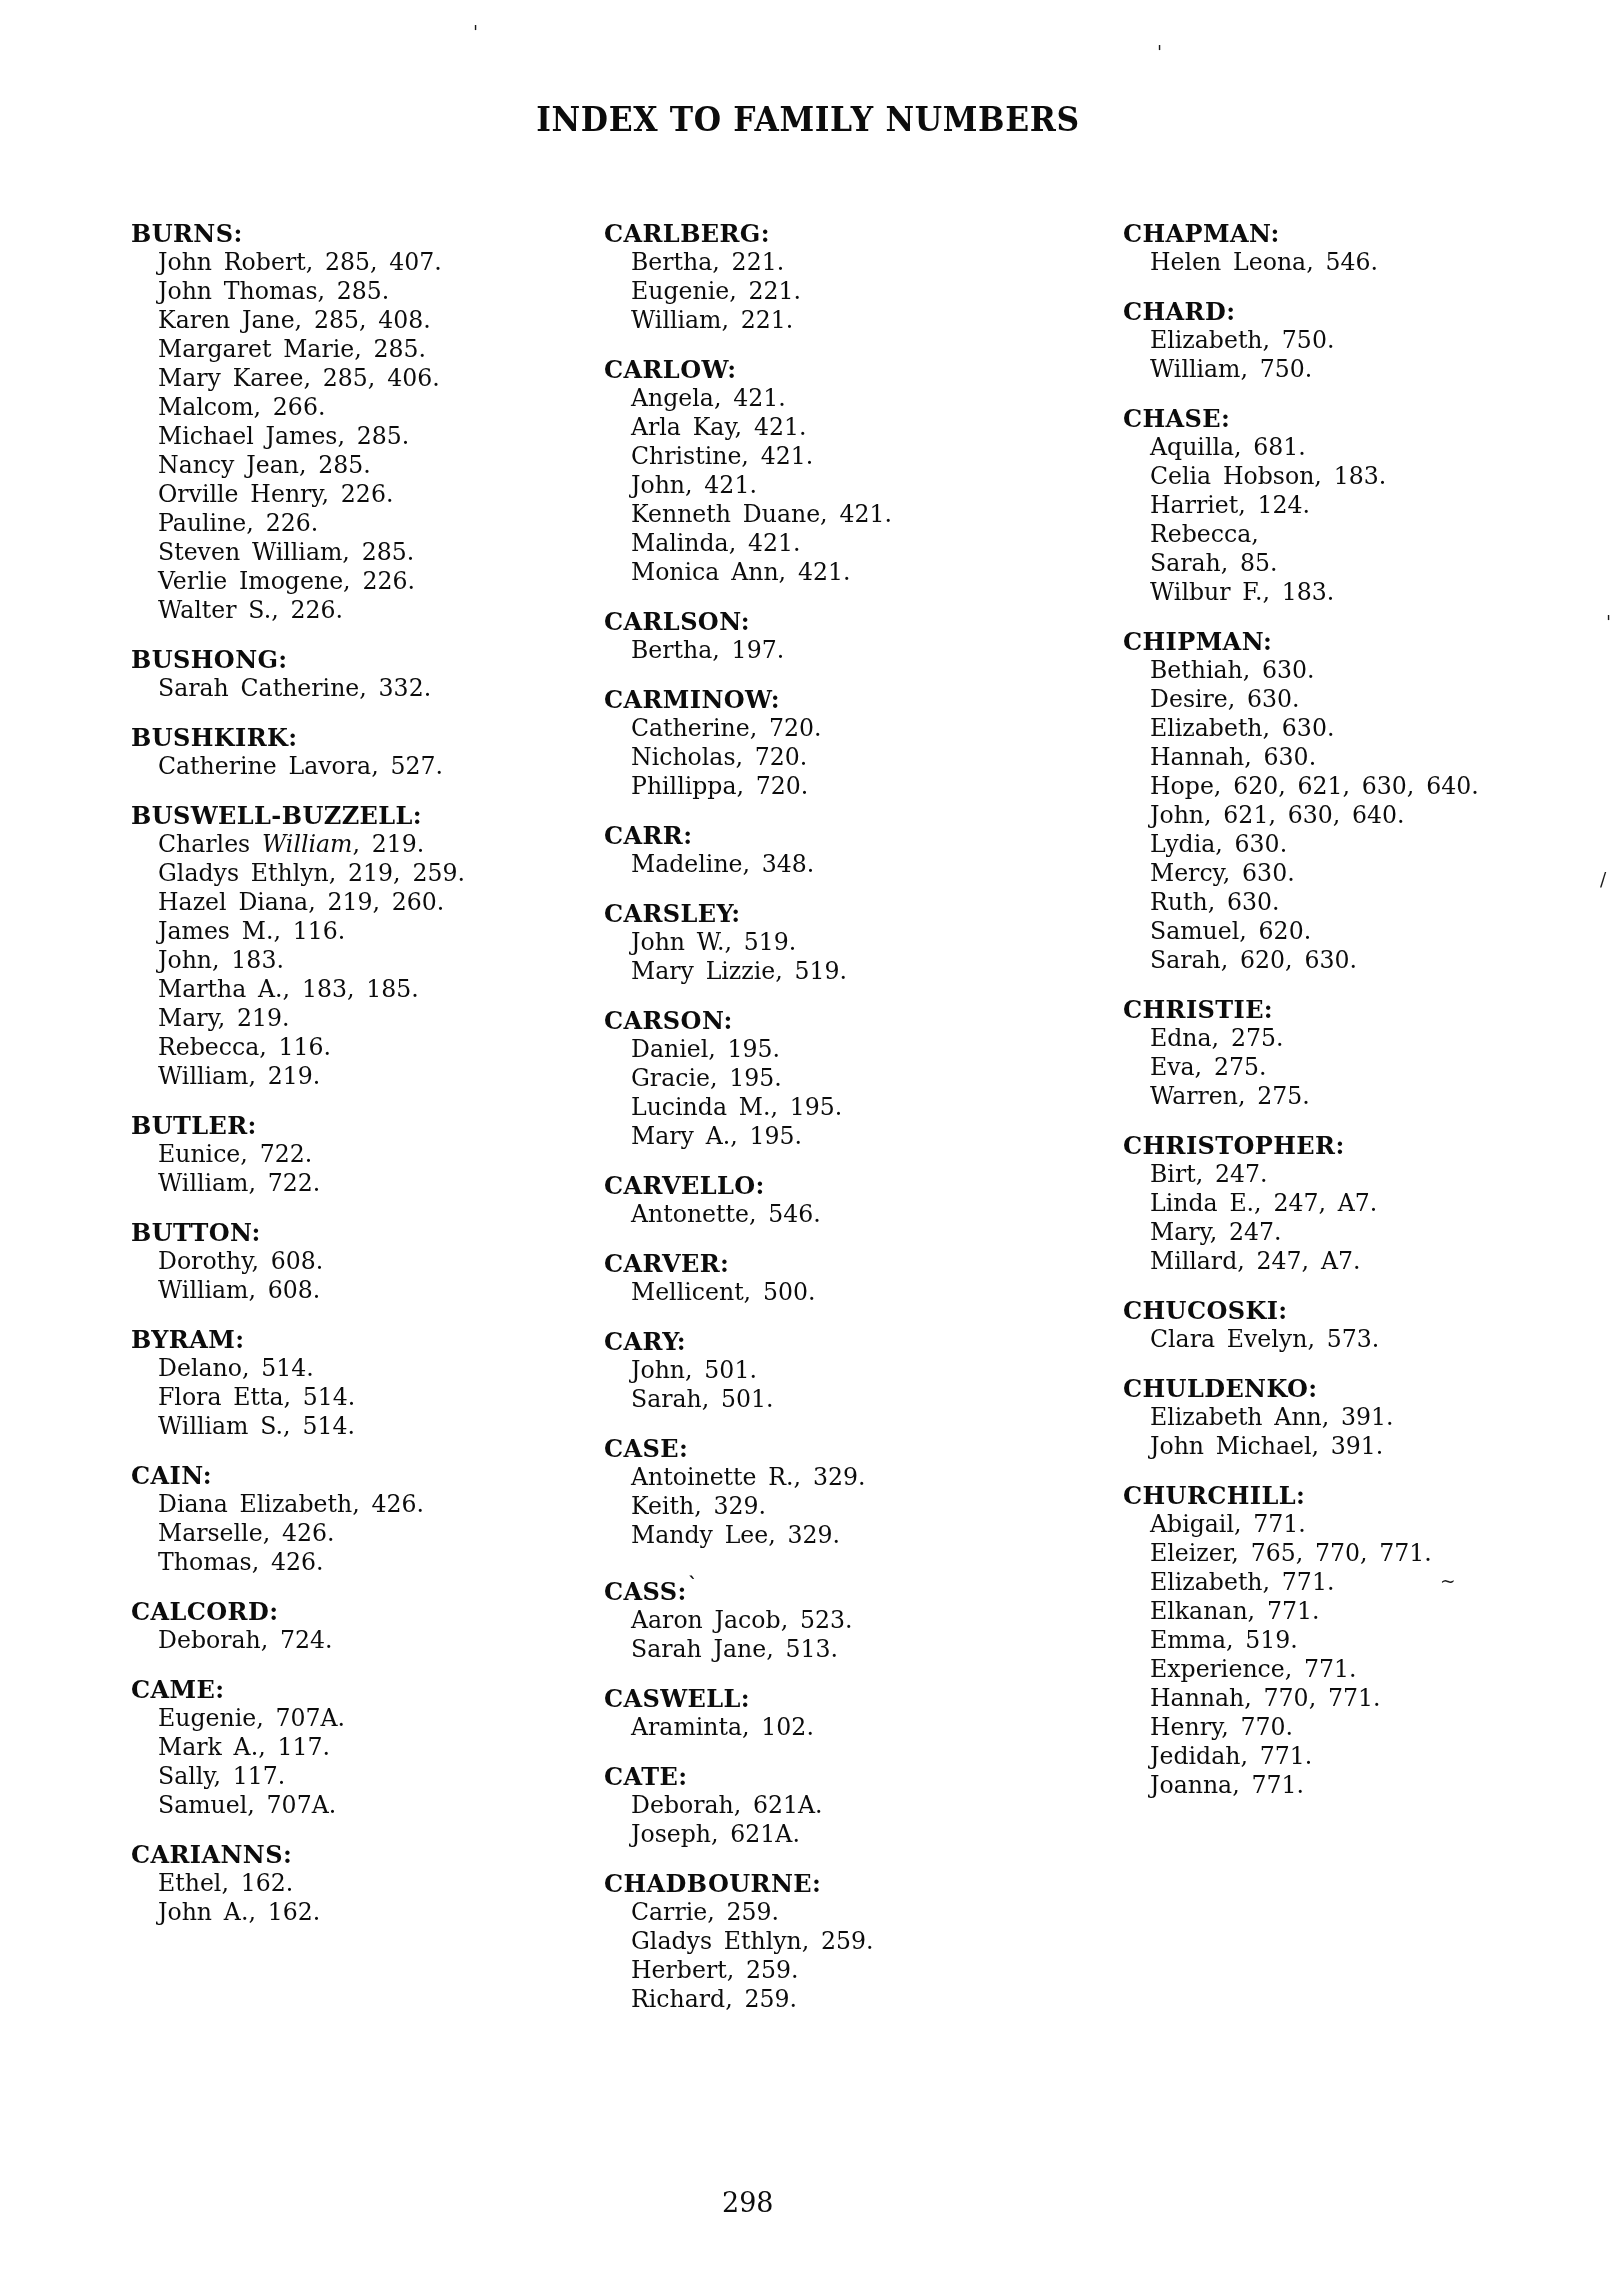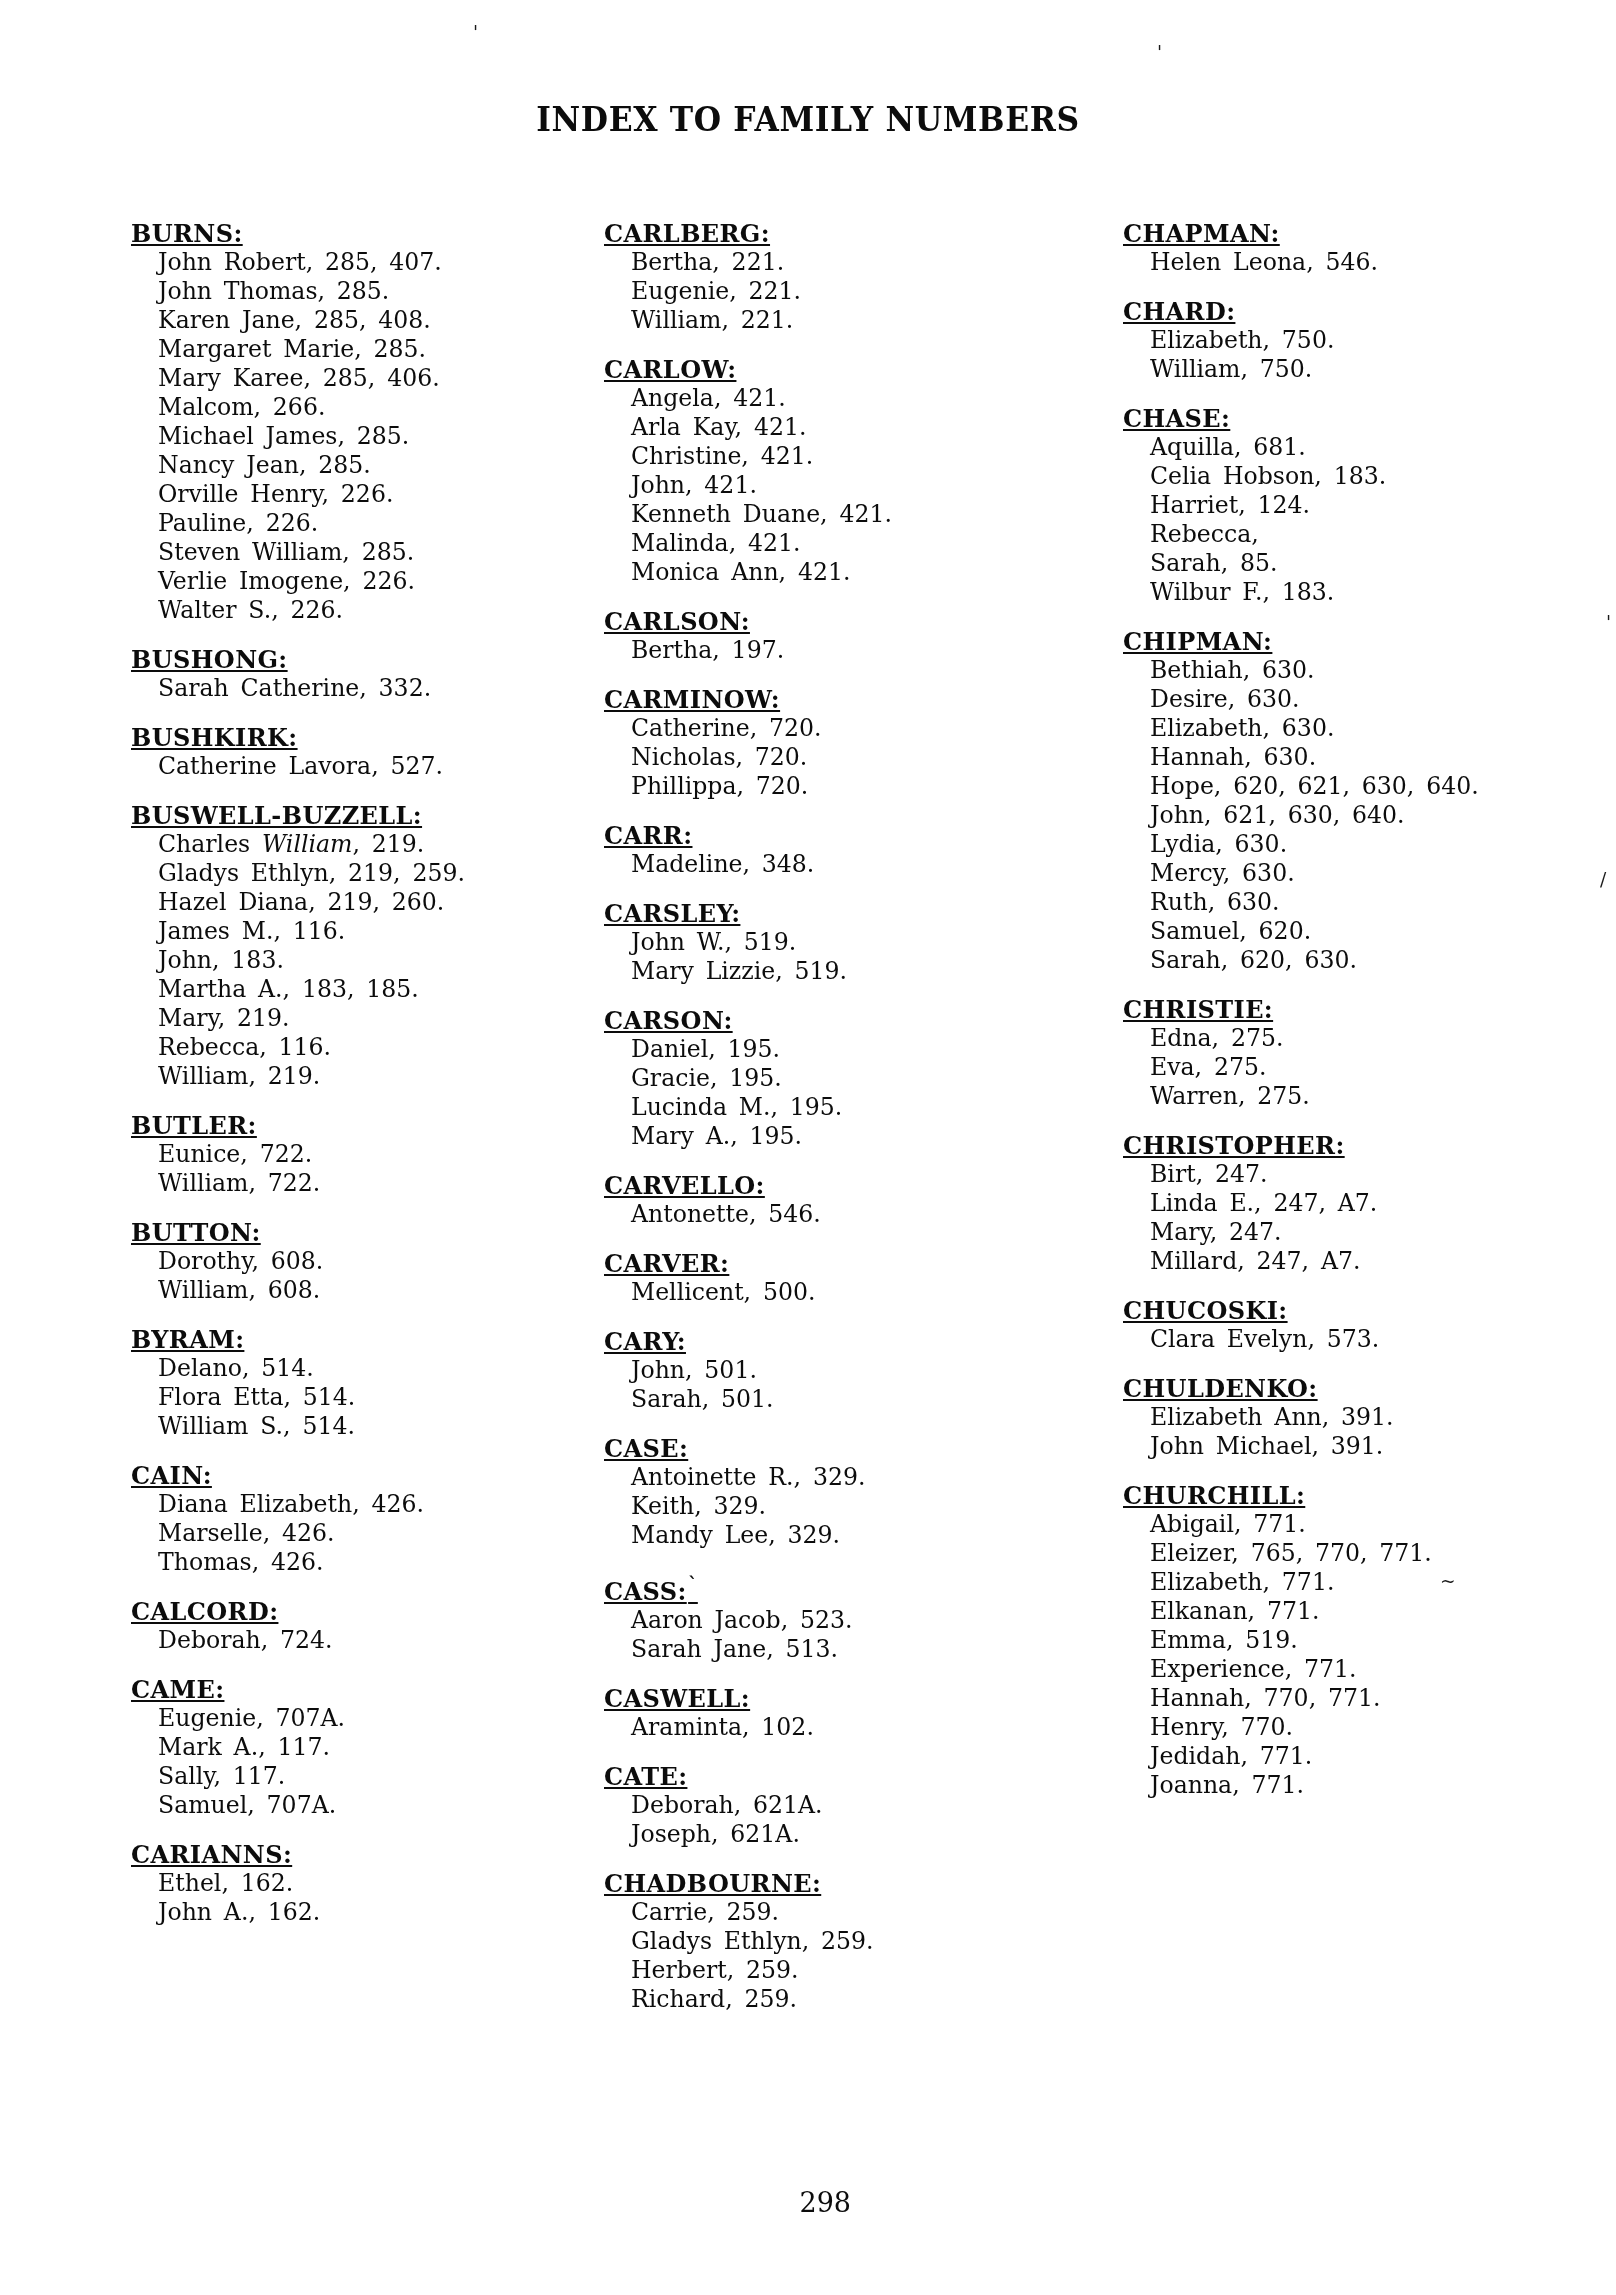--- a/index.html
+++ b/index.html
@@ -33,35 +33,34 @@
   #col0{left:131px;}
   #col1{left:604px;}
   #col2{left:1123px;}
   .sec{margin:0 0 20px 0;}
   .h{
     font-weight:700;
     font-size:24px;
     line-height:29px;
     letter-spacing:0.4px;
     white-space:nowrap;
-    text-decoration:underline;
   }
   .e{
     font-size:23.6px;
     line-height:29px;
     padding-left:27px;
     word-spacing:4.3px;
     white-space:nowrap;
   }
   .pagenum{
     position:absolute;
     top:2187px;
     left:722px;
     width:129px;
-    text-align:right;
+    text-align:left;
     font-size:27px;
   }
   .artifact{
     position:absolute;
     font-size:18.6px;
     color:#1a1a1a;
     line-height:1;
   }
   .mark{
     font-size:18.6px;

